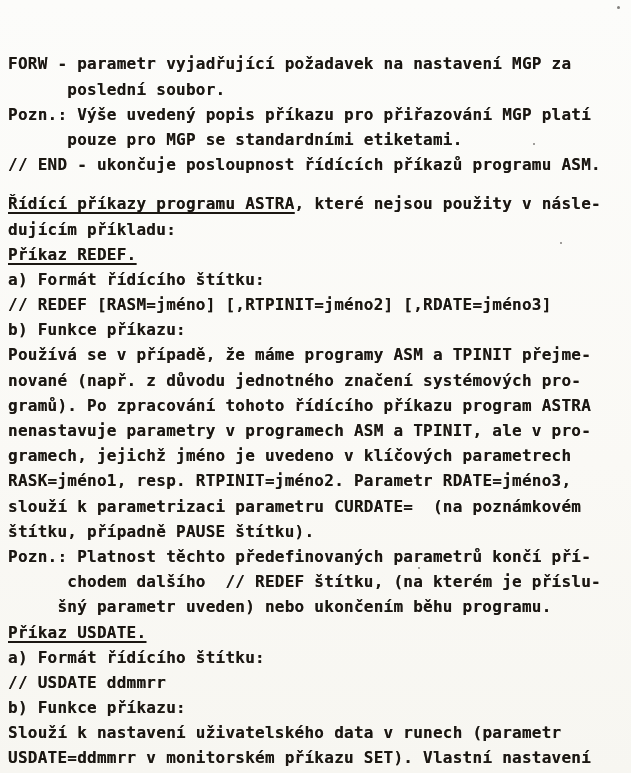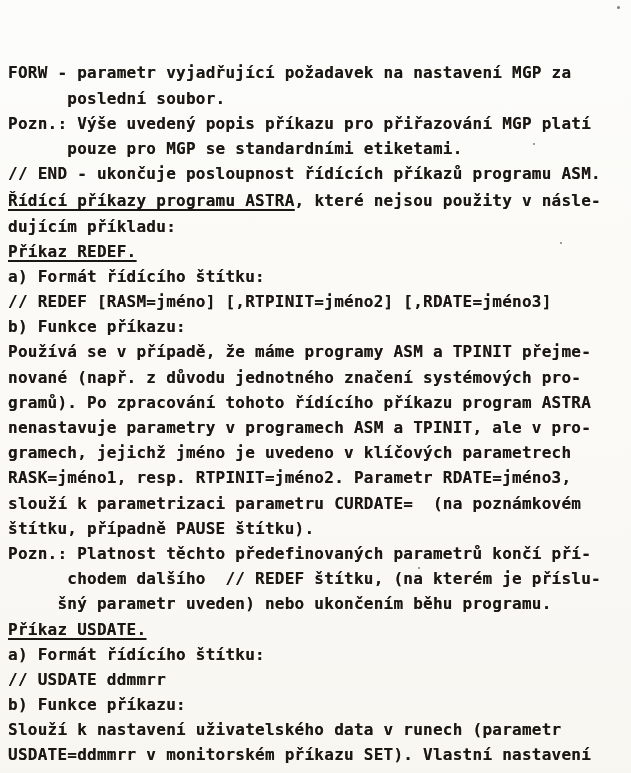--- a/index.html
+++ b/index.html
@@ -9,36 +9,36 @@
   body {
     width: 631px;
     height: 773px;
     overflow: hidden;
     background: #fbfbf8;
   }
   .page {
     box-sizing: border-box;
     width: 631px;
     height: 773px;
-    padding: 10px 4px 0 8px;
+    padding: 1px 4px 0 8px;
     background: linear-gradient(180deg, #fcfcfa 0%, #faf9f5 60%, #f7f6f1 100%);
     font-family: "DejaVu Sans Mono", "Liberation Mono", monospace;
     font-weight: 700;
     font-size: 16px;
     line-height: 25.2px;
     letter-spacing: 0.25px;
     white-space: pre;
     
     text-shadow: 0 0 0.6px rgba(24, 20, 16, 0.6);
   }
   .line {
     height: 25.2px;
   }
   .gap-before {
-    margin-top: 2px;
+    margin-top: 14px;
   }
   .seg {
     display: inline;
   }
   .u {
     text-decoration: underline;
     text-decoration-thickness: 2px;
     text-underline-offset: 3px;
   }
   

